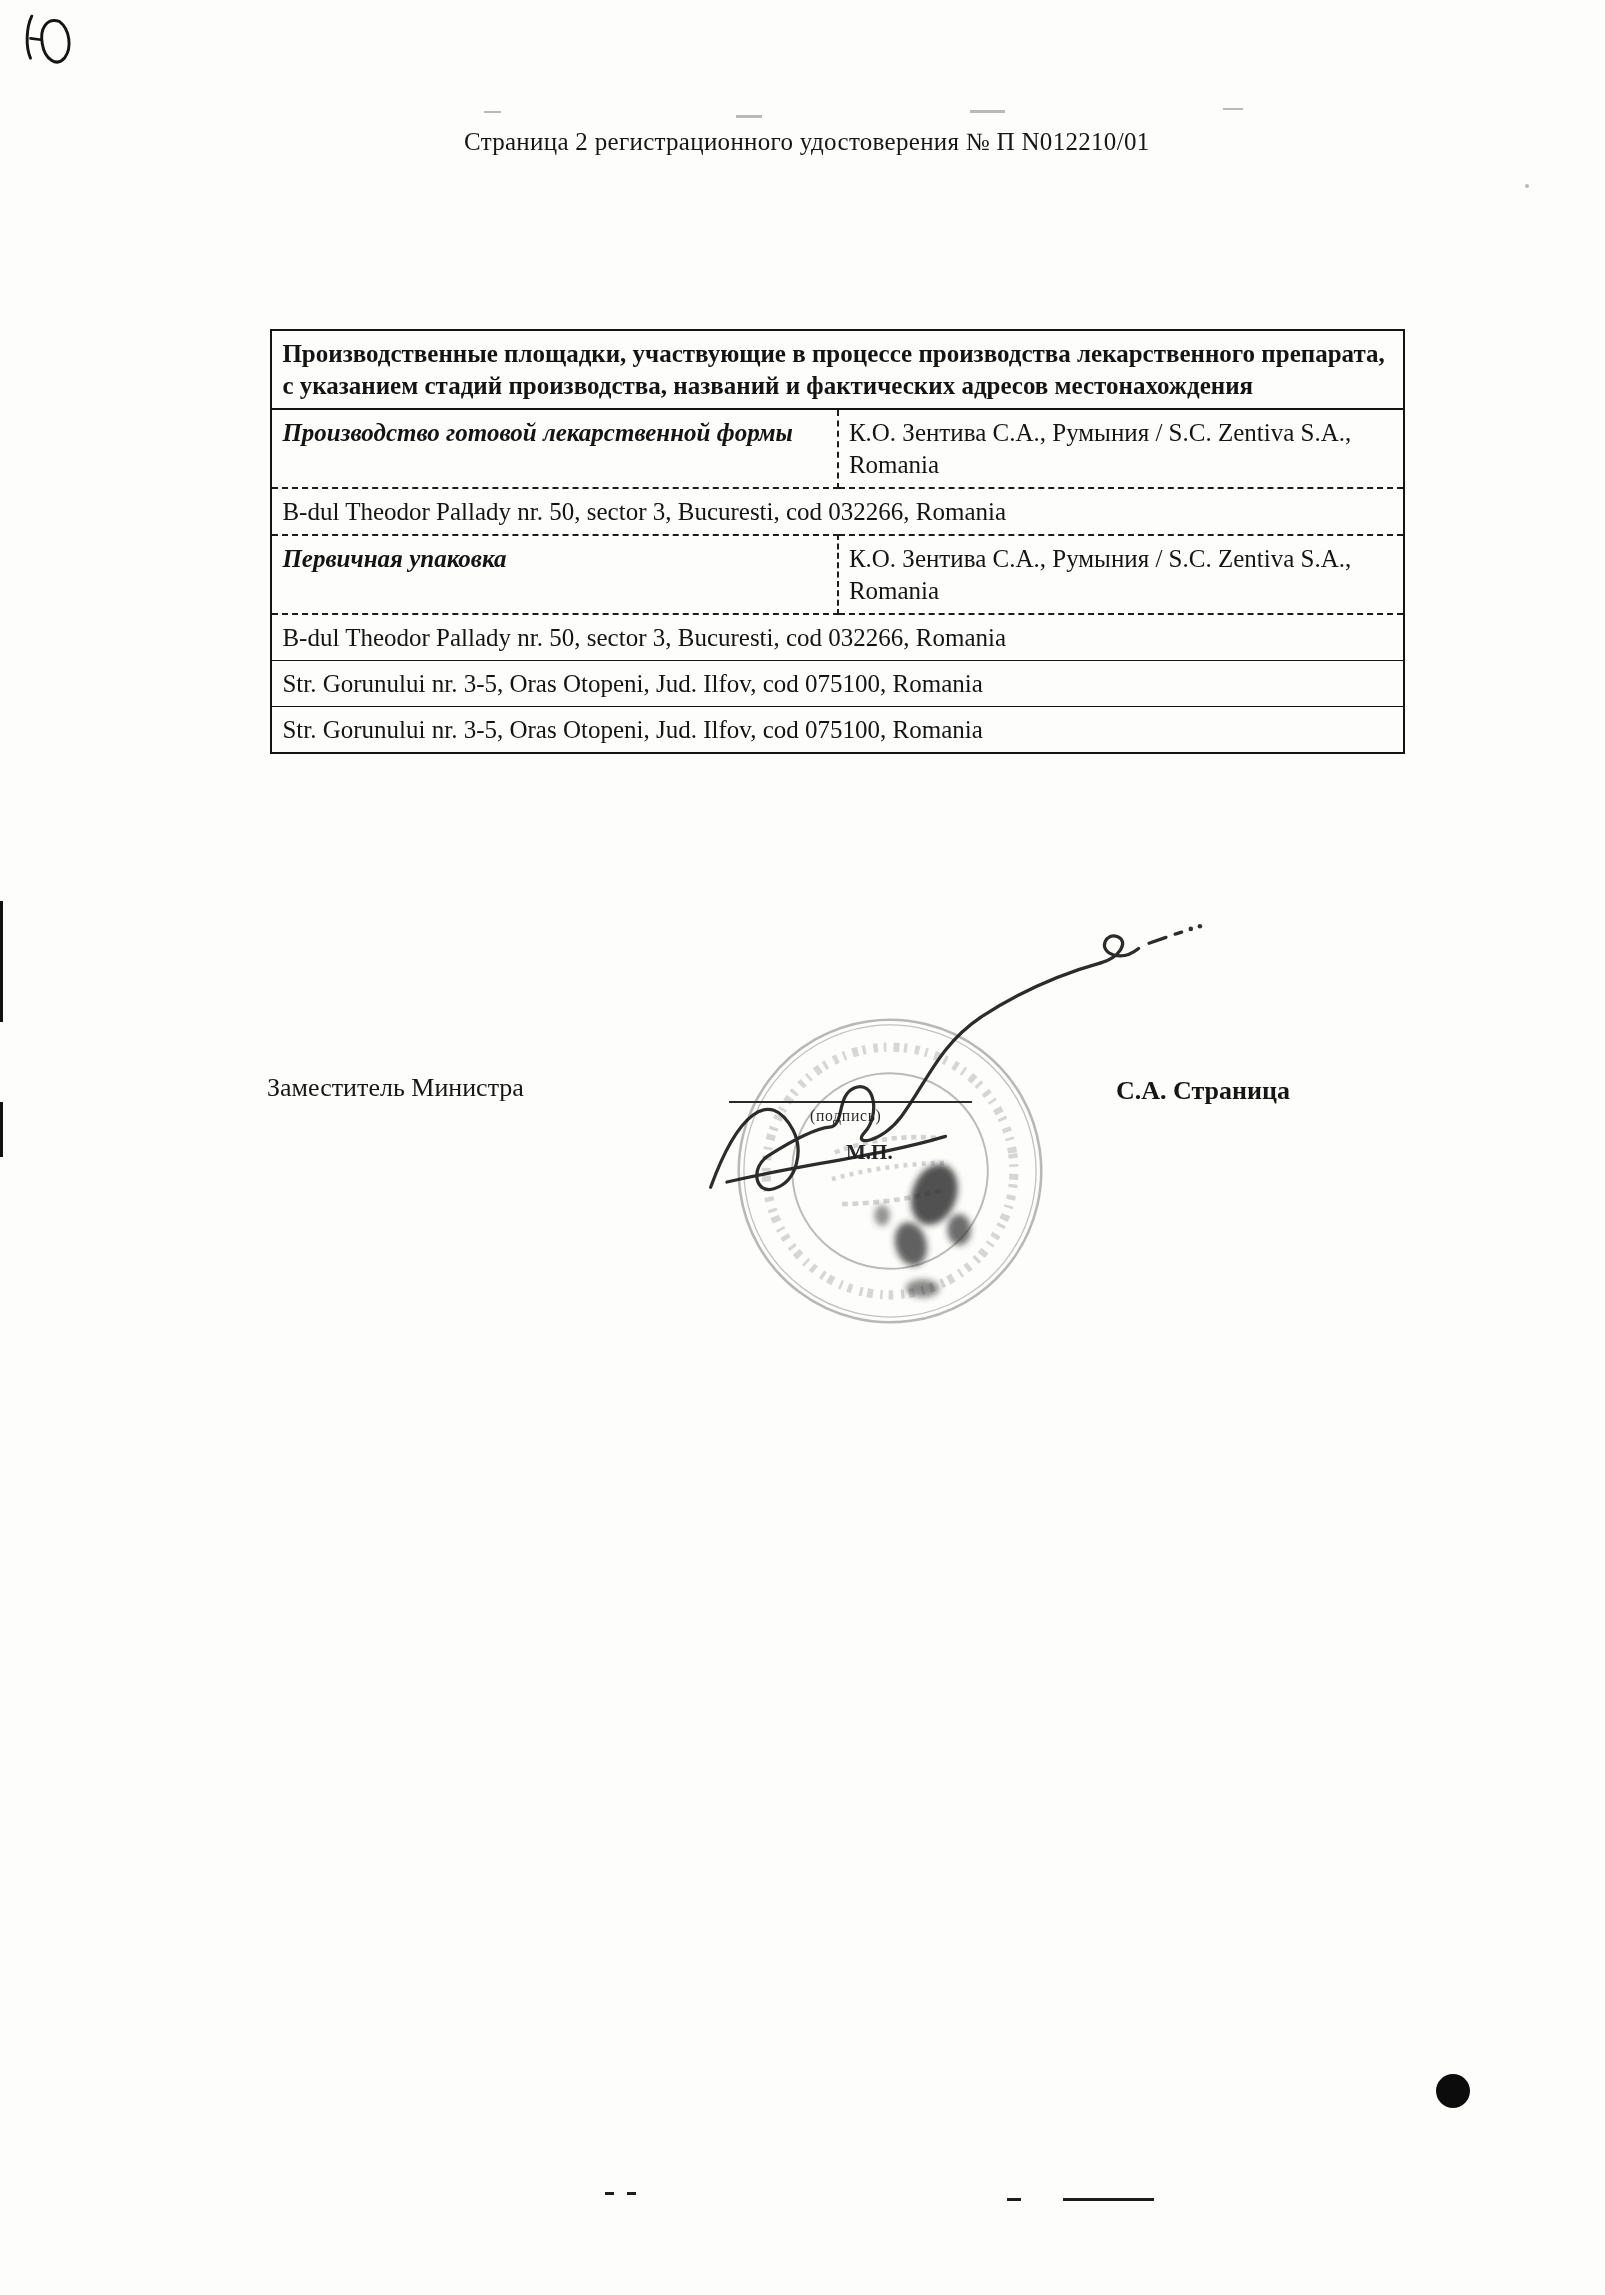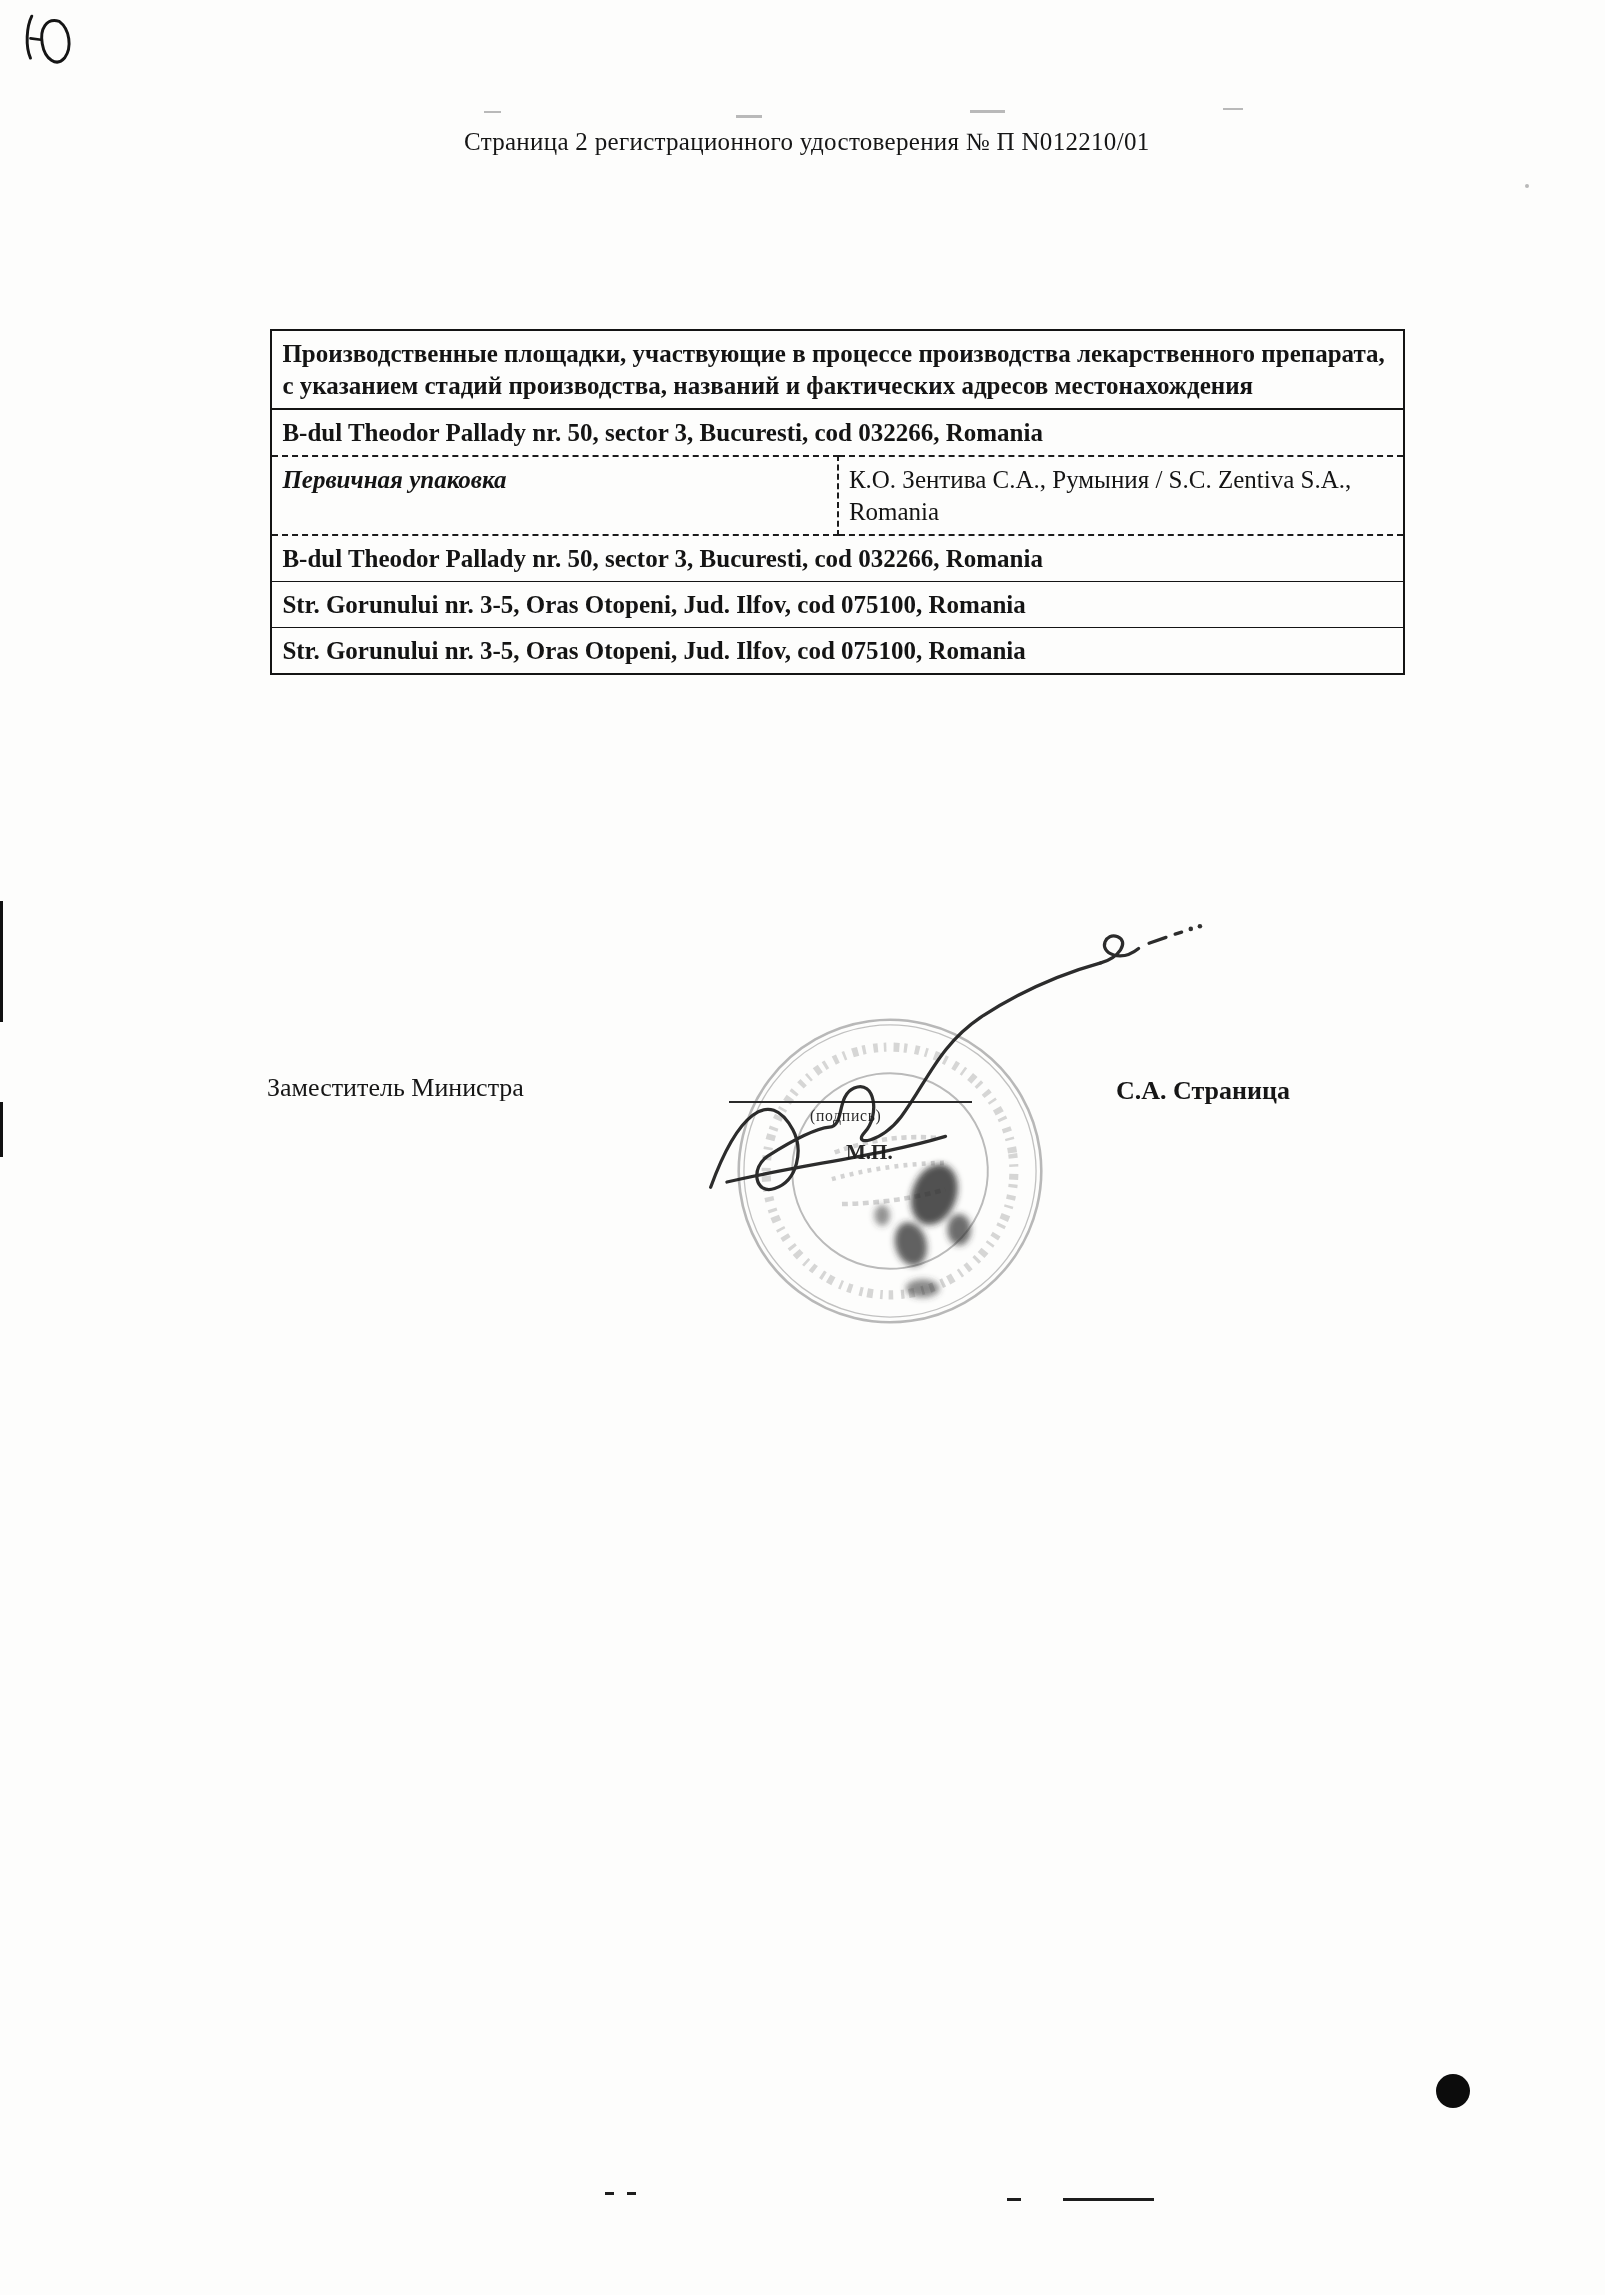--- a/index.html
+++ b/index.html
@@ -32,21 +32,21 @@
   td.lbl{
     width:56%;font-style:italic;font-weight:bold;
     border-top:2px dashed #1c1c1c;border-bottom:2px dashed #1c1c1c;
     border-right:2px dashed #1c1c1c;
   }
   td.val{
     border-top:2px dashed #1c1c1c;border-bottom:2px dashed #1c1c1c;
     border-left:2px dashed #1c1c1c;
   }
   td.addr{
-    font-weight:bold;border:1.3px solid #141414;
+    font-weight:normal;border:1.3px solid #141414;
     padding:5.2px 10.4px;
   }
 
   
   .sig-title{
     position:absolute;left:267px;top:1073px;
     font-size:26px;font-weight:normal;white-space:nowrap;
   }
   .sig-name{
     position:absolute;left:1116px;top:1076px;
@@ -97,20 +97,24 @@
   <div class="faint" style="left:1525px;top:184px;width:3.9px;height:3.9px;border-radius:50%;"></div>
 
   <div class="doc-header">Страница 2 регистрационного удостоверения № П N012210/01</div>
 
   <table class="sites">
     <tbody>
       <tr>
         <td class="th" colspan="2">Производственные площадки, участвующие в процессе производства лекарственного препарата, с указанием стадий производства, названий и фактических адресов местонахождения</td>
       </tr>
 
+      <tr>
+        <td class="lbl">Производство готовой лекарственной формы</td>
+        <td class="val">К.О. Зентива С.А., Румыния / S.C. Zentiva S.A., Romania</td>
+      </tr>
       <tr>
         <td class="addr" colspan="2">B-dul Theodor Pallady nr. 50, sector 3, Bucuresti, cod 032266, Romania</td>
       </tr>
 
       <tr>
         <td class="lbl">Первичная упаковка</td>
         <td class="val">К.О. Зентива С.А., Румыния / S.C. Zentiva S.A., Romania</td>
       </tr>
       <tr>
         <td class="addr" colspan="2">B-dul Theodor Pallady nr. 50, sector 3, Bucuresti, cod 032266, Romania</td>

